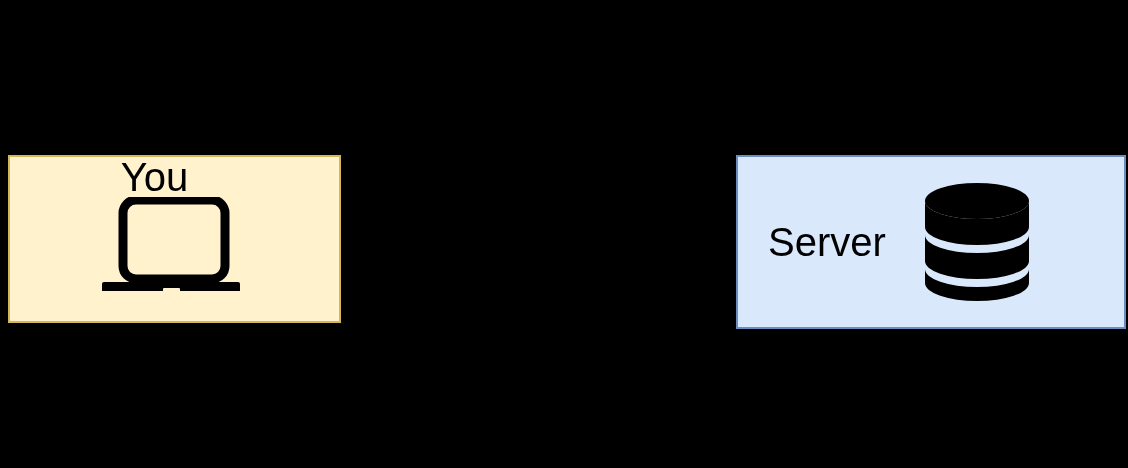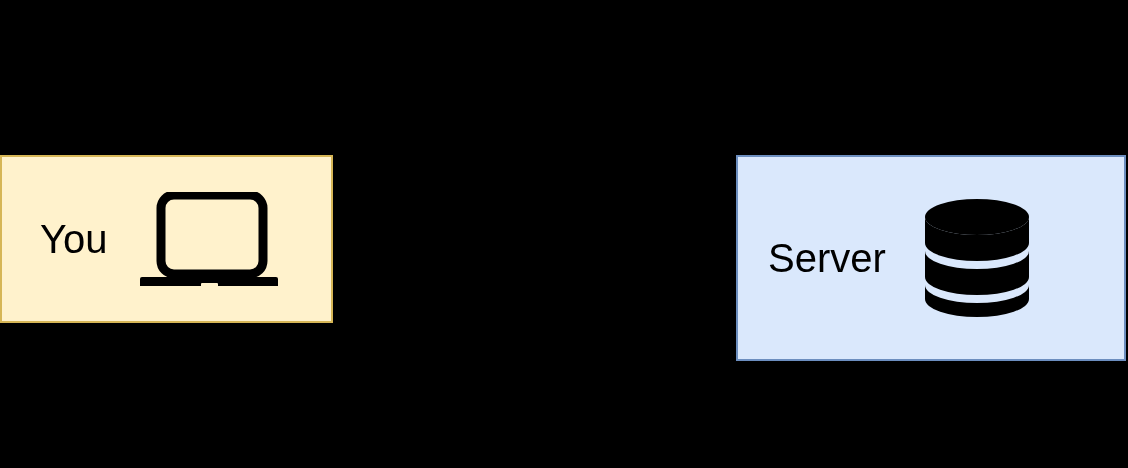--- a/index.html
+++ b/index.html
@@ -32,40 +32,41 @@
     white-space: nowrap;
     letter-spacing: 0px;
   }
   .node-icon {
     display: block;
     flex: 0 0 auto;
   }
 
   
   #node-you {
-    left: 0px;
+    left: 8px;
     top: 155px;
     width: 333px;
     height: 168px;
     background: #fff2cc;
     border: 2px solid #d6b656;
     padding-left: 38px;
     padding-right: 46px;
     justify-content: flex-start;
+    flex-direction: column;
   }
   #node-you .node-label {
     margin-right: 32px;
   }
 
   
   #node-server {
     left: 736px;
     top: 155px;
     width: 390px;
-    height: 206px;
+    height: 174px;
     background: #dae8fc;
     border: 2px solid #6c8ebf;
     padding-left: 30px;
     padding-right: 66px;
     justify-content: flex-start;
   }
   #node-server .node-label {
     margin-right: 38px;
   }
 </style>

